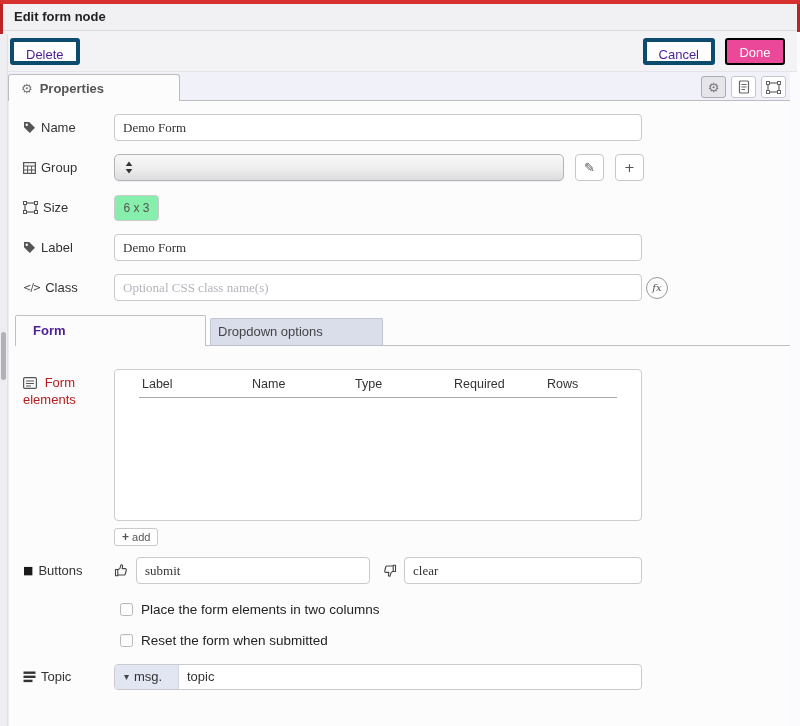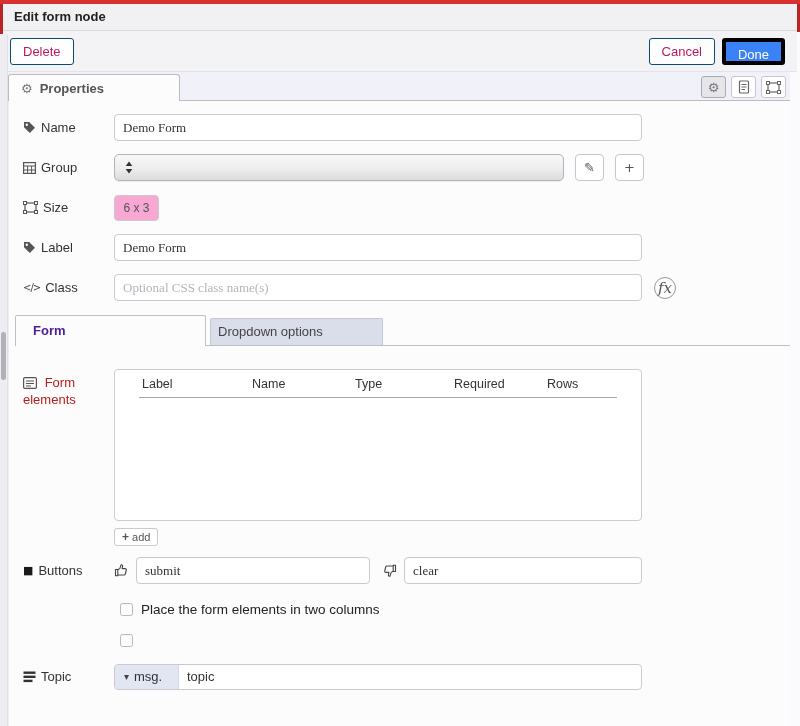--- a/index.html
+++ b/index.html
@@ -21,28 +21,28 @@
     background:#f1f1f4; border-bottom:1px solid #d8d8dd;
     font-weight:bold; font-size:13px; color:#222;
     line-height:26px; padding-left:11px;
   }
   .tray-toolbar {
     position:absolute; left:3px; right:3px; top:31px; height:41px;
     background:#f3f3f6; border-bottom:1px solid #e3e3e9;
   }
   .btn {
     display:inline-block; height:27px; line-height:25px; padding:0 12px;
-    background:#fefefe; border:1px solid #0c4a6e; border-radius:3px;
-    color:#be185d; font-size:13px; text-align:center; cursor:pointer;
+    background:#fefefe; border:4px solid #0c4a6e; border-radius:3px;
+    color:#4c1d95; font-size:13px; text-align:center; cursor:pointer;
   }
   .btn-delete { position:absolute; left:7px; top:7px; min-width:60px; }
   .btn-cancel { position:absolute; right:82px; top:7px; min-width:60px; }
   .btn-done {
     position:absolute; right:12px; top:7px; min-width:60px;
-    background:#3b82f6; border:4px solid #000000; color:#fff;
+    background:#ec4899; border:2px solid #000000; color:#fff;
   }
 
   
   .editor-tabrow {
     position:absolute; left:8px; right:10px; top:72px; height:29px;
     background:#f1f2f9; border-bottom:1px solid #bbbbc0;
   }
   .tab-properties {
     position:absolute; left:0; top:2px; bottom:-1px; width:172px;
     background:#fcfcfd; border:1px solid #bbbbc0; border-bottom:none;
@@ -86,28 +86,28 @@
     box-shadow:0 1px 1px rgba(0,0,0,.06);
   }
   .select-box .sel-text { flex:1; color:#222; }
   .sq-btn {
     width:29px; height:27px; margin-left:11px; background:#fff;
     border:1px solid #c6c6cc; border-radius:4px; color:#555;
     display:flex; align-items:center; justify-content:center; cursor:pointer;
     font-family:"DejaVu Sans",sans-serif; font-size:13px;
   }
   .size-btn {
-    height:26px; min-width:45px; padding:0 8px; background:#f9a8d4;
+    height:26px; min-width:45px; padding:0 8px; background:#86efac;
     border:1px solid #c9c9ce; border-radius:4px; color:#555; font-size:12px;
     display:inline-flex; align-items:center; justify-content:center; cursor:pointer;
   }
   .fx-circle {
-    width:22px; height:22px; margin-left:12px; border:1px solid #9a9aa0; border-radius:50%;
+    width:22px; height:22px; margin-left:4px; border:1px solid #9a9aa0; border-radius:50%;
     display:flex; align-items:center; justify-content:center;
-    font-family:"DejaVu Serif",serif; font-style:italic; font-size:15px; color:#555;
+    font-family:"DejaVu Serif",serif; font-style:italic; font-size:10px; color:#555;
   }
   .code-glyph { font-size:10px; color:#444; letter-spacing:-1px; font-family:"DejaVu Sans",sans-serif; }
 
   
   .subtabs { position:relative; height:31px; margin-top:14px; border-bottom:1px solid #bfbfc6; }
   .subtab-active {
     position:absolute; left:0; bottom:-1px; width:191px; height:31px;
     background:#fcfcfd; border:1px solid #bfbfc6; border-bottom:none;
     border-radius:2px 2px 0 0;
     font-weight:bold; color:#4c1d95; line-height:29px; padding-left:17px; cursor:pointer;
@@ -343,20 +343,21 @@
       <input class="ti w-clear" type="text" value="clear" style="">
     </div>
 
     
     <div class="check-row">
       <span class="checkbox"></span>
       <span class="check-label">Place the form elements in two columns</span>
     </div>
     <div class="check-row">
       <span class="checkbox"></span>
+      <span class="check-label">Reset the form when submitted</span>
     </div>
 
     
     <div class="topic-row">
       <div class="row-label">
         <svg width="13" height="12" viewBox="0 0 13 12">
           <rect x="0.5" y="0.5" width="12" height="2.4" fill="#333"></rect>
           <rect x="0.5" y="4.6" width="12" height="2.4" fill="#333"></rect>
           <rect x="0.5" y="8.7" width="9" height="2.4" fill="#333"></rect>
         </svg>

